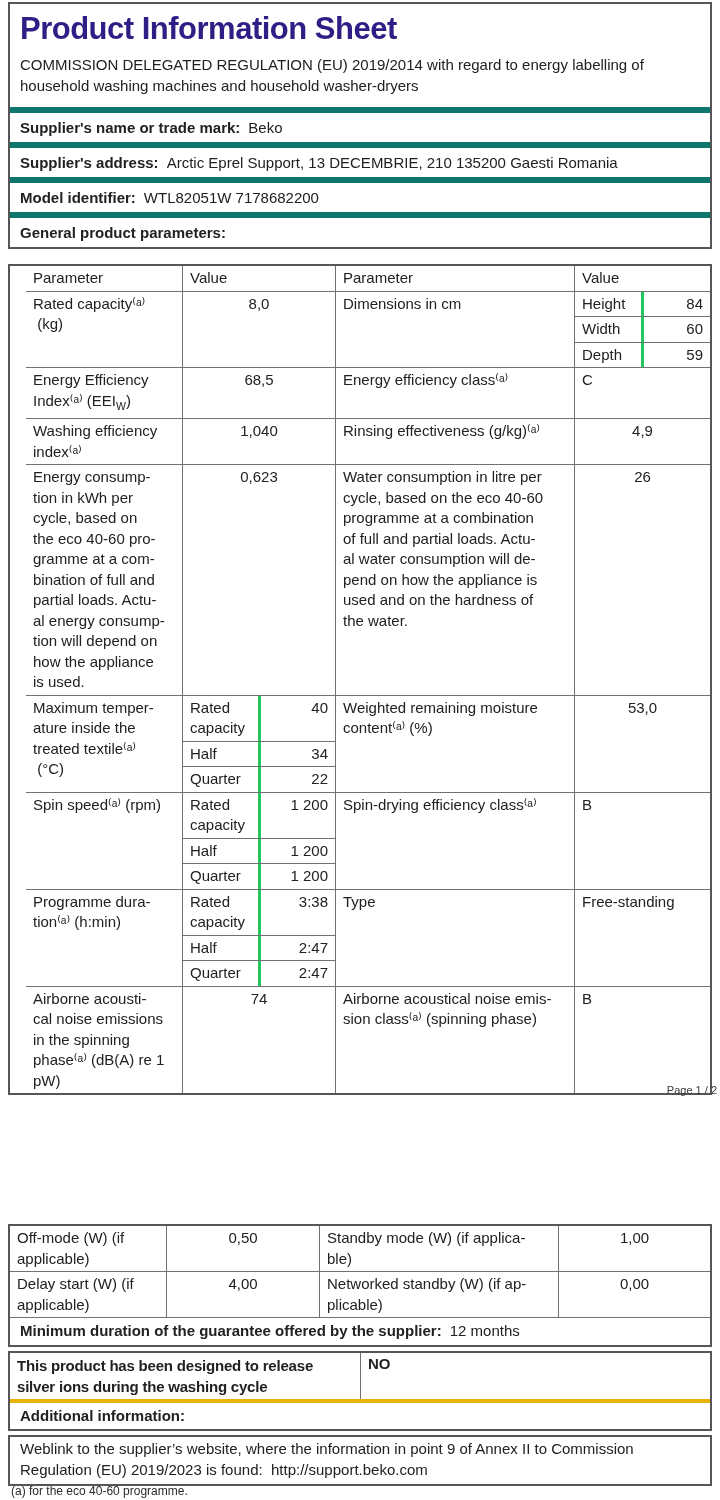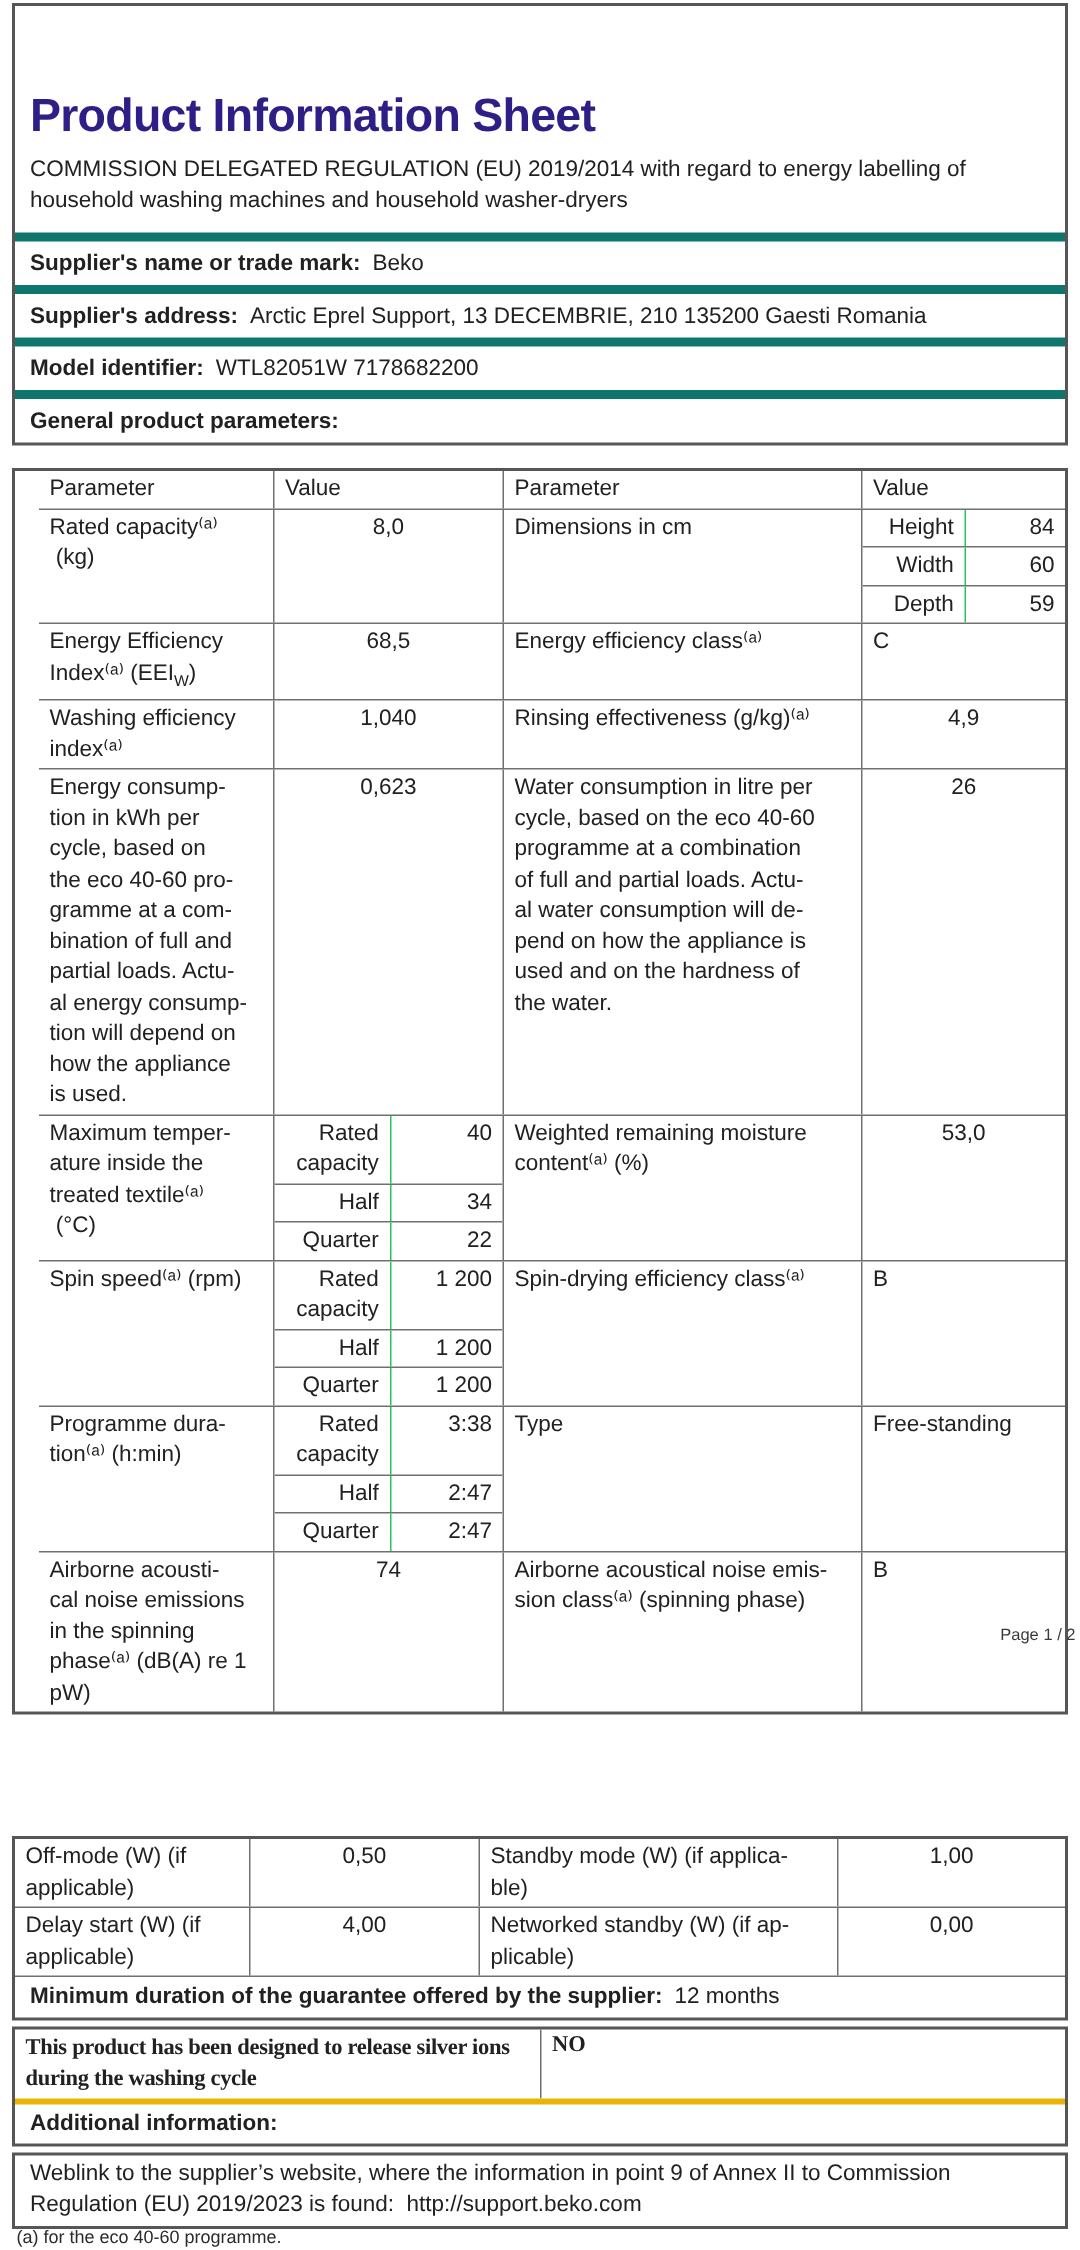--- a/index.html
+++ b/index.html
@@ -7,53 +7,53 @@
   body {
     width: 720px; height: 1500px; position: relative; overflow: hidden;
     background: #ffffff; color: #212121;
     font-family: "Liberation Sans", "DejaVu Sans", sans-serif;
     font-size: 15px;
   }
   .sheet { position: absolute; top: 2px; left: 8px; width: 704px; }
   .box { border: 2px solid #565656; background: #fff; }
 
   
-  .title-sec { padding: 6px 10px 10px; margin-top: 48px; }
+  .title-sec { padding: 6px 10px 10px; }
   h1.title { margin: 0; font-size: 31px; line-height: 37px; font-weight: bold;
              color: #2e1f87; letter-spacing: -0.5px; }
   .reg { margin: 8px 0 1px; white-space: pre-line; line-height: 20.5px; }
   .kv { border-top: 6px solid #0f766e; padding: 4px 10px; line-height: 21px; }
   .kvv { margin-left: 8px; }
 
   
   .table { margin-top: 15px; padding-left: 16px; }
   .trow { display: flex; align-items: stretch; border-top: 1px solid #707070; }
   .trow:first-child { border-top: none; }
   .c { padding: 2px 7px; line-height: 20.5px; white-space: pre-line; overflow: hidden; }
   .c1 { width: 156px; }
   .c2 { width: 153px; border-left: 1px solid #707070; }
   .c3 { width: 239px; border-left: 1px solid #707070; }
   .c4 { flex: 1; border-left: 1px solid #707070; }
   .val { text-align: center; }
   .subcol { padding: 0; display: flex; flex-direction: column; }
   .srow { display: flex; }
   .srow + .srow { border-top: 1px solid #707070; }
   .srow:last-child { flex: 1; }
-  .sl { width: 51%; border-right: 1px solid #22c55e; padding: 2px 7px; line-height: 20.5px; text-align: right; }
+  .sl { width: 51%; border-right: 3px solid #22c55e; padding: 2px 7px; line-height: 20.5px; }
   .sv { flex: 1; padding: 2px 7px; text-align: right; line-height: 20.5px; }
   sub.eei { font-size: 10.5px; }
 
   .page-indicator { position: absolute; top: 1084px; right: 3px; font-size: 11px; color: #3a3a3a; }
 
   
   .page2 { position: absolute; top: 1224px; left: 8px; width: 704px; }
   .grow { border-top: 1px solid #707070; padding: 3px 10px; line-height: 20.5px; }
   .gval { margin-left: 8px; }
   .mt { margin-top: 4px; }
-  .silver-row { display: flex; height: 46px; overflow: hidden; font-family: Liberation Serif, serif; }
+  .silver-row { display: flex; height: 46px; overflow: hidden; }
   .sc1 { width: 350px; padding: 2px 7px; font-weight: bold; line-height: 21px;
          letter-spacing: -0.2px; }
   .sc2 { flex: 1; border-left: 1px solid #707070; padding: 2px 7px; font-weight: bold; }
   .arow { border-top: 4px solid #eab308; padding: 3px 10px; font-weight: bold;
           line-height: 20.5px; }
   .wcell { padding: 2px 10px; line-height: 20.5px; white-space: pre-line; height: 47px; overflow: hidden; }
 
   .footnote { position: absolute; top: 1484px; left: 11px; font-size: 12px; color: #2b2b2b; }
   b { font-weight: bold; }
 </style>

